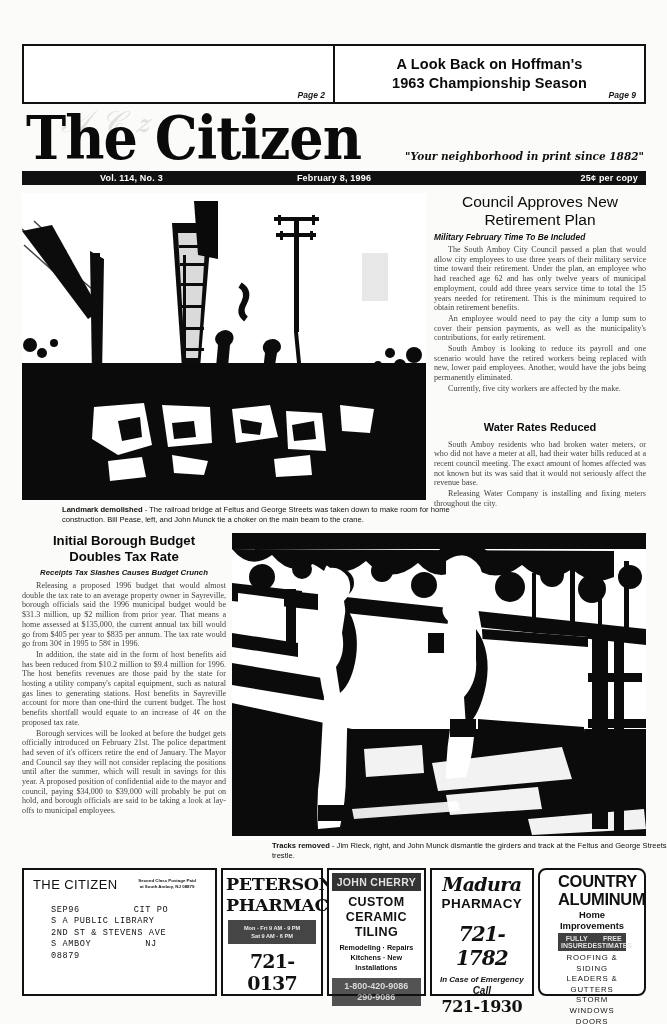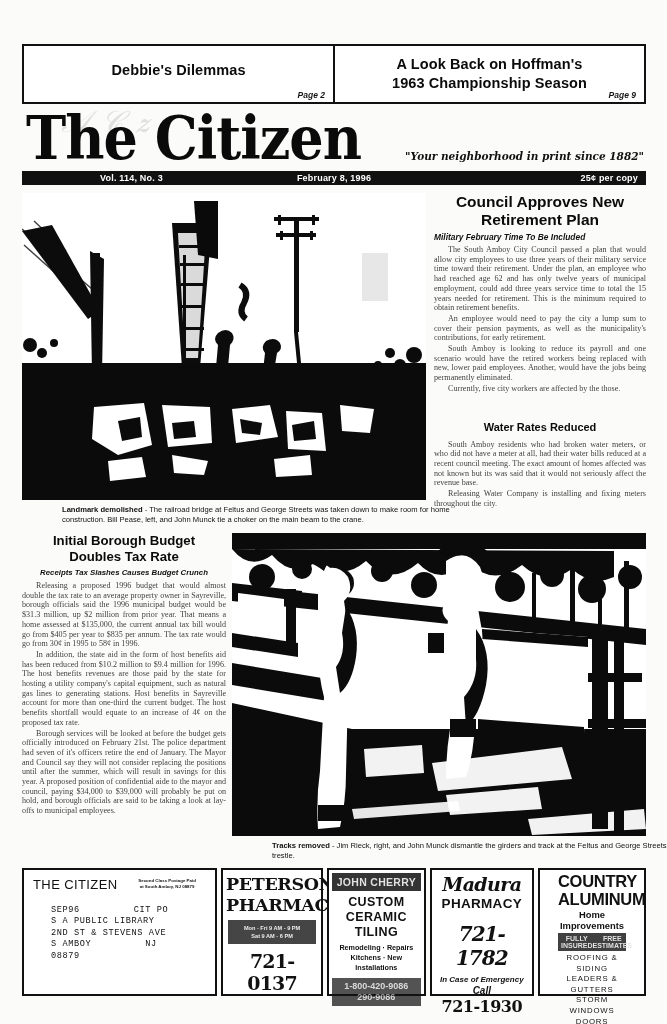--- a/index.html
+++ b/index.html
@@ -70,21 +70,21 @@
   .caption{
     position:absolute; font-size:7.6px; line-height:9.6px; color:#111;margin-left:40px;
   }
   .caption b{ font-weight:bold; }
   .cap-main{ left:22px; top:505px; width:404px; }
 
   .col-right{
     position:absolute; left:434px; top:193px; width:212px;
   }
   .hl-main{
-    text-align:center; font-weight:bold; font-size:15.5px; line-height:18px;
+    text-align:center; font-weight:normal; font-size:15.5px; line-height:18px;
     color:#0b0b0b; margin:0 0 3px 0;
   }
   .hl-sub{
     font-weight:bold; font-style:italic; font-size:8.4px;
     color:#111; margin:0 0 3px 0;
   }
   .body{
     font-family:"Liberation Serif", serif;
     font-size:8.1px; line-height:9.7px; text-align:justify;
     color:#1a1a1a; opacity:.86;
@@ -141,36 +141,35 @@
   .ch-phone{ background:#111; color:#ccc; margin-top:5px; padding:3px 0; font-weight:bold; font-size:9px; line-height:11px; opacity:.72; }
 
   .ad-madura{ width:106px; padding:3px; text-align:center; }
   .md-name{ font-family:"DejaVu Serif", serif; font-style:italic; font-weight:bold; font-size:19px; letter-spacing:-.6px; }
   .md-ph{ font-weight:bold; font-size:13.5px; letter-spacing:.3px; margin-top:1px; }
   .md-big{ font-family:"DejaVu Serif", serif; font-style:italic; font-weight:bold; font-size:20px; letter-spacing:-1px; margin-top:11px; }
   .md-em{ font-weight:bold; font-style:italic; font-size:8px; line-height:10px; margin-top:5px; }
   .md-em2{ font-weight:bold; font-style:italic; font-size:10px; }
   .md-phone2{ font-family:"DejaVu Serif", serif; font-weight:bold; font-size:16px; letter-spacing:-.5px; margin-top:1px; }
 
-  .ad-country{ width:108px; padding:2px 18px; text-align:center; }
+  .ad-country{ width:108px; padding:2px 18px; text-align:center;border-radius:8px; }
   .cy-name{ font-weight:bold; font-size:16.5px; line-height:18px; letter-spacing:-.3px; }
   .cy-sub{ font-weight:bold; font-size:9.4px; margin-top:1px; }
   .cy-band{ background:#111; color:#ddd; font-weight:bold; font-size:7px; padding:2px 3px; display:flex; justify-content:space-between; margin-top:2px; opacity:.8; }
   .cy-list{ font-size:7.8px; line-height:10.6px; letter-spacing:.8px; margin-top:2px; font-weight:500; }
   .cy-person{ font-weight:bold; font-size:10.5px; margin-top:3px; }
   .cy-phone{ font-weight:bold; font-size:20px; letter-spacing:-1.2px; line-height:21px; }
 </style>
 </head>
 <body>
 
 <div class="page">
 
   <div class="teaser-bar">
     <div class="teaser left">
-      <div class="teaser-title">Debbie's Dilemmas</div>
       <div class="teaser-page">Page 2</div>
     </div>
     <div class="teaser right">
       <div class="teaser-title">A Look Back on Hoffman's</div>
       <div class="teaser-title">1963 Championship Season</div>
       <div class="teaser-page">Page 9</div>
     </div>
   </div>
 
   <div class="masthead">
@@ -280,21 +279,21 @@
   <div class="col-right">
     <h1 class="hl-main">
       <span>Council Approves New</span><br>
       <span>Retirement Plan</span>
     </h1>
     <div class="hl-sub">Military February Time To Be Included</div>
     <div class="body">
       <p>The South Amboy City Council passed a plan that would allow city employees to use three years of their military service time toward their retirement.  Under the plan, an employee who had reached age 62 and has only twelve years of municipal employment, could add three years service time to total the 15 years needed for retirement.  This is the minimum required to obtain retirement benefits.</p>
       <p>An employee would need to pay the city a lump sum to cover their pension payments, as well as the municipality's contributions, for early retirement.</p>
       <p>South Amboy is looking to reduce its payroll and one scenario would have the retired workers being replaced with new, lower paid employees.  Another, would have the jobs being permanently eliminated.</p>
-      <p>Currently, five city workers are affected by the those.</p>
+      <p>Currently, five city workers are affected by the make.</p>
     </div>
 
     <h1 class="hl-water">Water Rates Reduced</h1>
     <div class="body">
       <p>South Amboy residents who had broken water meters, or who did not have a meter at all, had their water bills reduced at a recent council meeting.  The exact amount of homes affected was not known but its was said that it would not seriously affect the revenue base.</p>
       <p>Releasing Water Company is installing and fixing meters throughout the city.</p>
     </div>
   </div>
 
   <div class="col-left-lower">

